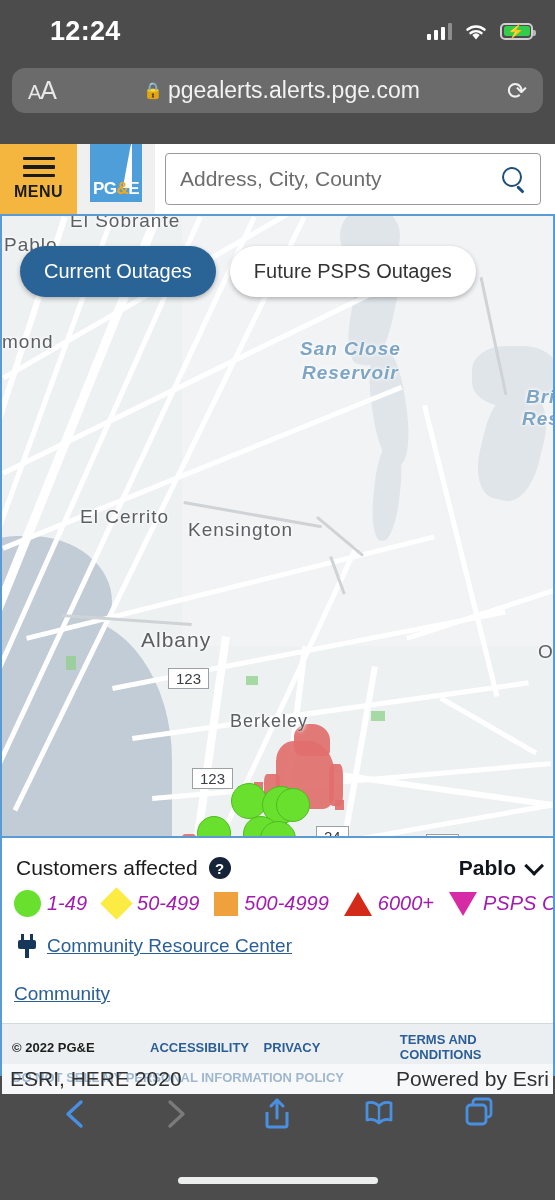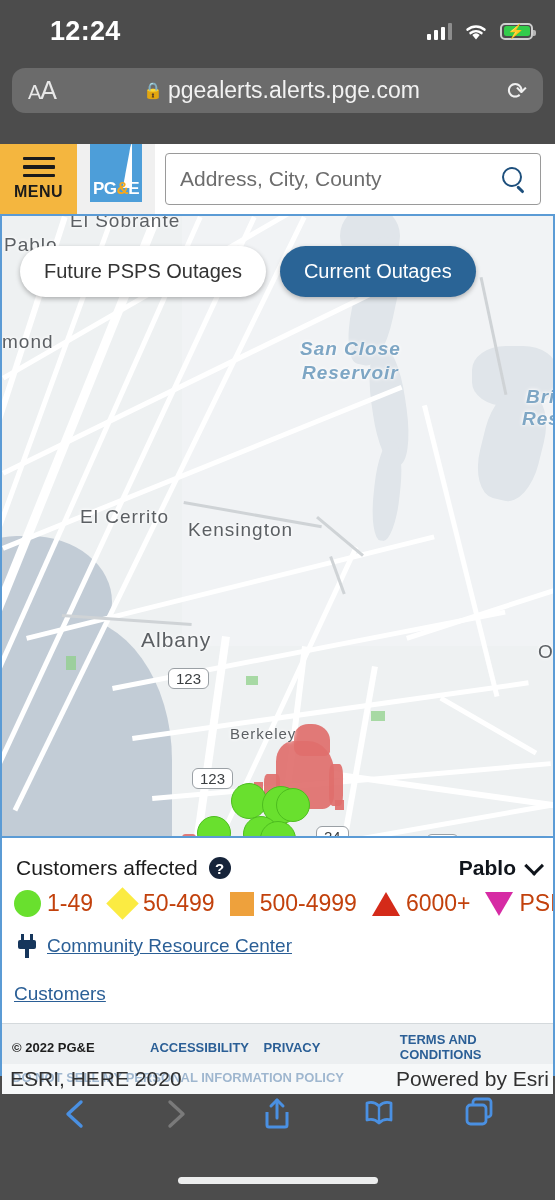--- a/index.html
+++ b/index.html
@@ -123,21 +123,21 @@
   .road { position: absolute; background: #ffffff; }
   .road-grey { position: absolute; background: #cfd3d6; }
   .green-patch { position: absolute; background: #8fd08a; opacity: .75; }
   .maplabel {
     position: absolute; color: #5b5f63; font-size: 19px; letter-spacing: 1px;
     white-space: nowrap; text-shadow: 0 0 3px #fff, 0 0 5px #fff;
   }
   .maplabel.water-lbl { color: #7ea6c4; font-style: italic; font-weight: 700; }
   .shield {
     position: absolute; background: #fff; border: 1.6px solid #9aa0a5;
-    border-radius: 6px; font-size: 15px; color: #3c4043; padding: 1px 7px;
+    border-radius: 0; font-size: 15px; color: #3c4043; padding: 1px 7px;
     font-family: "Liberation Sans", sans-serif;
   }
   .outage-poly { position: absolute; background: #e06f6c; opacity: .92; }
   .marker-green {
     position: absolute; border-radius: 50%;
     background: #69e02e; border: 1.5px solid #4dbd1f;
   }
   .toggle-row {
     position: absolute; top: 30px; left: 18px; display: flex; gap: 14px; z-index: 5;
   }
@@ -166,21 +166,21 @@
   .close-btn {
     display: flex; align-items: center; gap: 9px; font-size: 21px; font-weight: 700;
     color: #10151c; cursor: pointer;
   }
   .chev { width: 14px; height: 14px; border-right: 3px solid #10151c; border-bottom: 3px solid #10151c;
           transform: rotate(45deg) translateY(-3px); }
   .legend-items {
     display: flex; align-items: center; padding: 2px 12px 10px 12px; gap: 0;
   }
   .leg-item { display: flex; align-items: center; gap: 6px; margin-right: 15px; }
-  .leg-item .lbl { font-size: 23px; color: #c2410c; white-space: nowrap; }
+  .leg-item .lbl { font-size: 20px; color: #a21caf; white-space: nowrap; font-style: italic; }
   .sh-circle { width: 27px; height: 27px; border-radius: 50%; background: #69e02e; }
   .sh-diamond { width: 23px; height: 23px; background: #fbeb42; transform: rotate(45deg); margin: 0 3px; }
   .sh-square { width: 24px; height: 24px; background: #eea13c; }
   .sh-tri {
     width: 0; height: 0; border-left: 14px solid transparent; border-right: 14px solid transparent;
     border-bottom: 24px solid #d42a19;
   }
   .sh-tri-down {
     width: 0; height: 0; border-left: 14px solid transparent; border-right: 14px solid transparent;
     border-top: 24px solid #d62ba4;
@@ -357,21 +357,21 @@
           <div class="maplabel" style="left:68px;top:-6px;">El Sobrante</div>
           <div class="maplabel" style="left:2px;top:18px;">Pablo</div>
           <div class="maplabel" style="left:0px;top:115px;">mond</div>
           <div class="maplabel water-lbl" style="left:298px;top:122px;">San Close</div>
           <div class="maplabel water-lbl" style="left:300px;top:146px;">Reservoir</div>
           <div class="maplabel water-lbl" style="left:524px;top:170px;">Bri</div>
           <div class="maplabel water-lbl" style="left:520px;top:192px;">Rese</div>
           <div class="maplabel" style="left:78px;top:290px;">El Cerrito</div>
           <div class="maplabel" style="left:186px;top:303px;">Kensington</div>
           <div class="maplabel" style="left:139px;top:412px;font-size:21px;">Albany</div>
-          <div class="maplabel" style="left:228px;top:509px;font-size:15px;">Berkeley</div>
+          <div class="maplabel" style="left:228px;top:495px;font-size:18px;">Berkeley</div>
           <div class="maplabel" style="left:536px;top:425px;">Or</div>
           <div class="maplabel" style="left:112px;top:643px;">Emeryville</div>
         </div>
 
         <div>
           <div class="shield" style="left:166px;top:452px;">123</div>
           <div class="shield" style="left:190px;top:552px;">123</div>
           <div class="shield" style="left:314px;top:610px;">24</div>
           <div class="shield" style="left:424px;top:618px;">13</div>
         </div>
@@ -383,22 +383,22 @@
           <div class="marker-green" style="left:241px;top:600px;width:36px;height:36px;"></div>
           <div class="marker-green" style="left:258px;top:605px;width:36px;height:36px;"></div>
           <div class="marker-green" style="left:195px;top:600px;width:34px;height:34px;"></div>
           <div class="marker-green" style="left:99px;top:632px;width:34px;height:34px;"></div>
           <div class="marker-green" style="left:397px;top:798px;width:34px;height:34px;"></div>
           <div class="marker-green" style="left:459px;top:811px;width:34px;height:34px;"></div>
         </div>
       </div>
 
       <div class="toggle-row">
+        <div class="pill active">Current Outages</div>
         <div class="pill inactive">Future PSPS Outages</div>
-        <div class="pill active">Current Outages</div>
       </div>
 
       <div class="legend">
         <div class="legend-head">
           <div class="legend-title">
             <span>Customers affected</span>
             <span class="help-ico">?</span>
           </div>
           <div class="close-btn">
             <span>Pablo</span>
@@ -435,21 +435,21 @@
               <rect x="5" y="1" width="3" height="6" fill="#16365c"></rect>
               <rect x="14" y="1" width="3" height="6" fill="#16365c"></rect>
               <rect x="2" y="7" width="18" height="9" rx="2" fill="#16365c"></rect>
               <rect x="9" y="16" width="4" height="9" fill="#16365c"></rect>
             </svg>
           </span>
           <span class="crc-link">Community Resource Center</span>
         </div>
 
         <div class="feedback-row">
-          <span class="feedback-link">Customers</span>
+          <span class="feedback-link">Community</span>
         </div>
 
         <div class="footer">
           <div class="footer-row1">
             <span class="c">© 2022 PG&amp;E</span>
             <a class="f-acc">ACCESSIBILITY</a>
             <a class="f-priv">PRIVACY</a>
             <a>TERMS AND CONDITIONS</a>
           </div>
           <div class="footer-row2">

